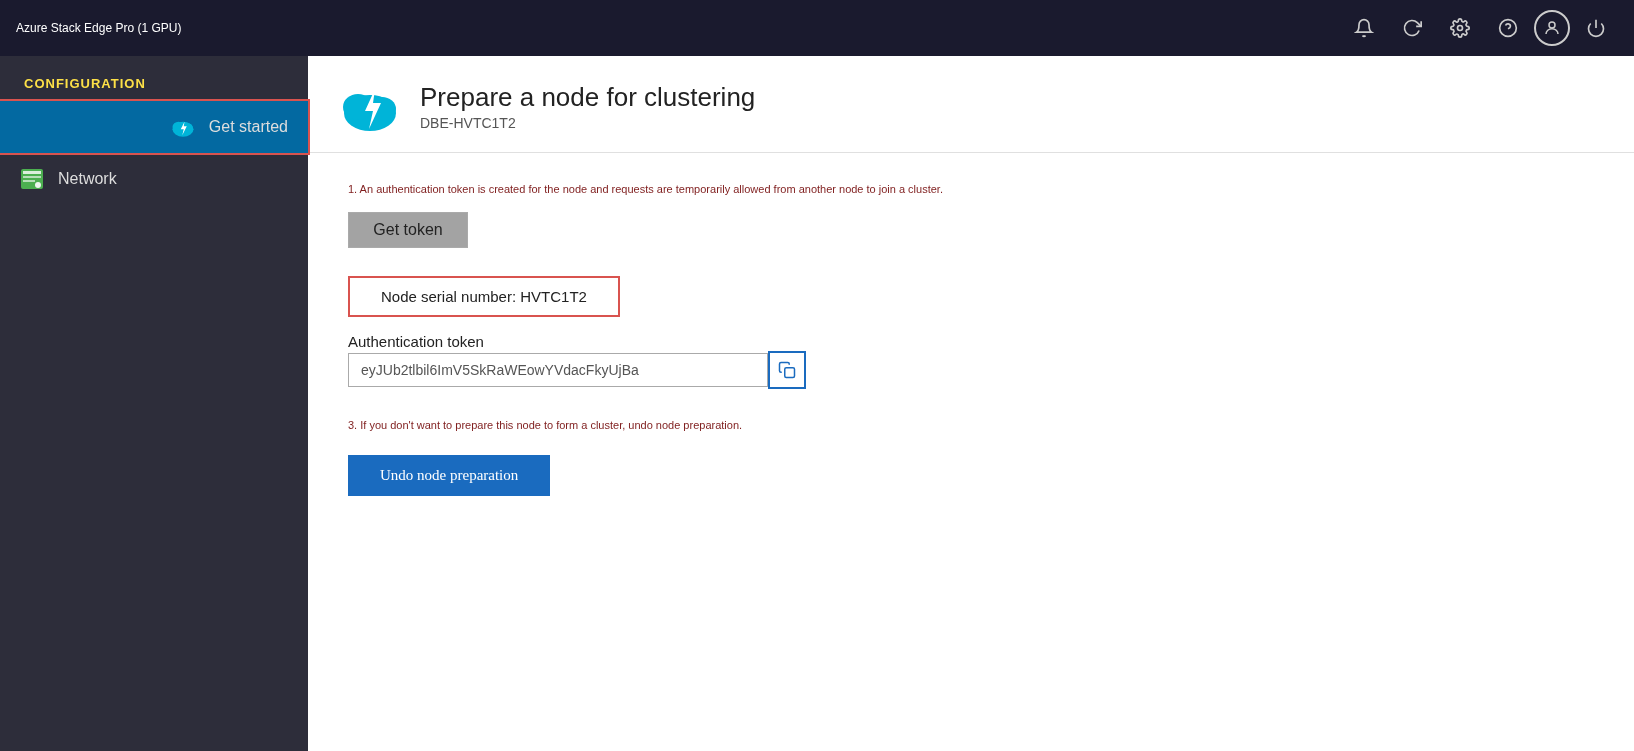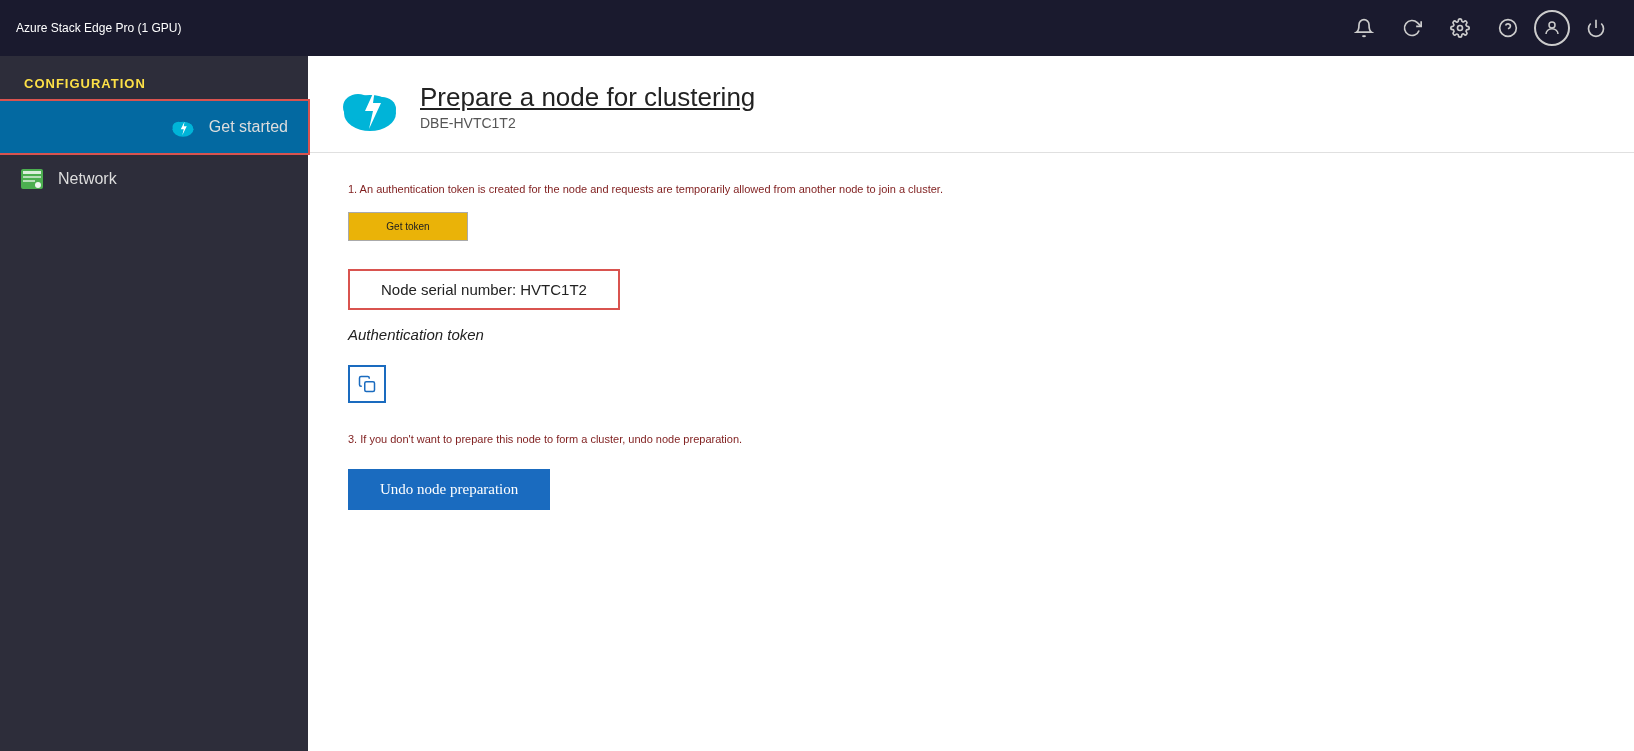--- a/index.html
+++ b/index.html
@@ -113,21 +113,20 @@
       height: 60px;
       display: flex;
       align-items: center;
       justify-content: center;
     }
     .content-header-text { display: flex; flex-direction: column; }
     .content-header-title {
       font-size: 26px;
       font-weight: 300;
       color: #222;
-      text-decoration: underline;
     }
     .content-header-subtitle {
       font-size: 14px;
       color: #555;
       margin-top: 2px;
     }
 
     
     .content-body {
       padding: 28px 40px;
@@ -138,44 +137,43 @@
       margin-bottom: 28px;
     }
     .step-text {
       font-size: 11px;
       color: #7f1d1d;
       margin-bottom: 14px;
       line-height: 1.5;
     }
 
     .get-token-btn {
-      background: #eab308;
+      background: #a3a3a3;
       border: 1px solid #aaa;
       padding: 8px 22px;
-      font-size: 10px;
+      font-size: 16px;
       color: #222;
       cursor: pointer;
       min-width: 120px;
     }
 
     .node-serial-box {
       border: 2px solid #d9534f;
       display: inline-block;
       padding: 10px 31px;
       font-size: 15px;
       color: #222;
       margin-bottom: 16px;
       background: #fff;
     }
 
     .auth-label {
       font-size: 15px;
       color: #222;
-      margin-bottom: 22px;
-      font-style: italic;
+      margin-bottom: 1px;
     }
 
     .token-row {
       display: flex;
       align-items: center;
       gap: 0;
       margin-bottom: 4px;
     }
     .token-input {
       border: 1px solid #aaa;
@@ -310,20 +308,21 @@
         <div class="step-text">1. An authentication token is created for the node and requests are temporarily allowed from another node to join a cluster.</div>
         <button class="get-token-btn">Get token</button>
       </div>
 
       <div class="step-row">
         <div class="node-serial-box">
           <span>Node serial number: HVTC1T2</span>
         </div>
         <div class="auth-label">Authentication token</div>
         <div class="token-row">
+          <input class="token-input" type="text" readonly="" value="eyJUb2tlbil6ImV5SkRaWEowYVdacFkyUjBa" style="">
           <div class="copy-btn" title="Copy">
             <svg width="18" height="18" viewBox="0 0 24 24" fill="none" xmlns="http://www.w3.org/2000/svg">
               <rect x="9" y="9" width="13" height="13" rx="2" ry="2" stroke="#1a6bbf" stroke-width="2" fill="white"></rect>
               <path d="M5 15H4a2 2 0 0 1-2-2V4a2 2 0 0 1 2-2h9a2 2 0 0 1 2 2v1" stroke="#1a6bbf" stroke-width="2" fill="none"></path>
             </svg>
           </div>
         </div>
       </div>
 
       <div class="step-row">

